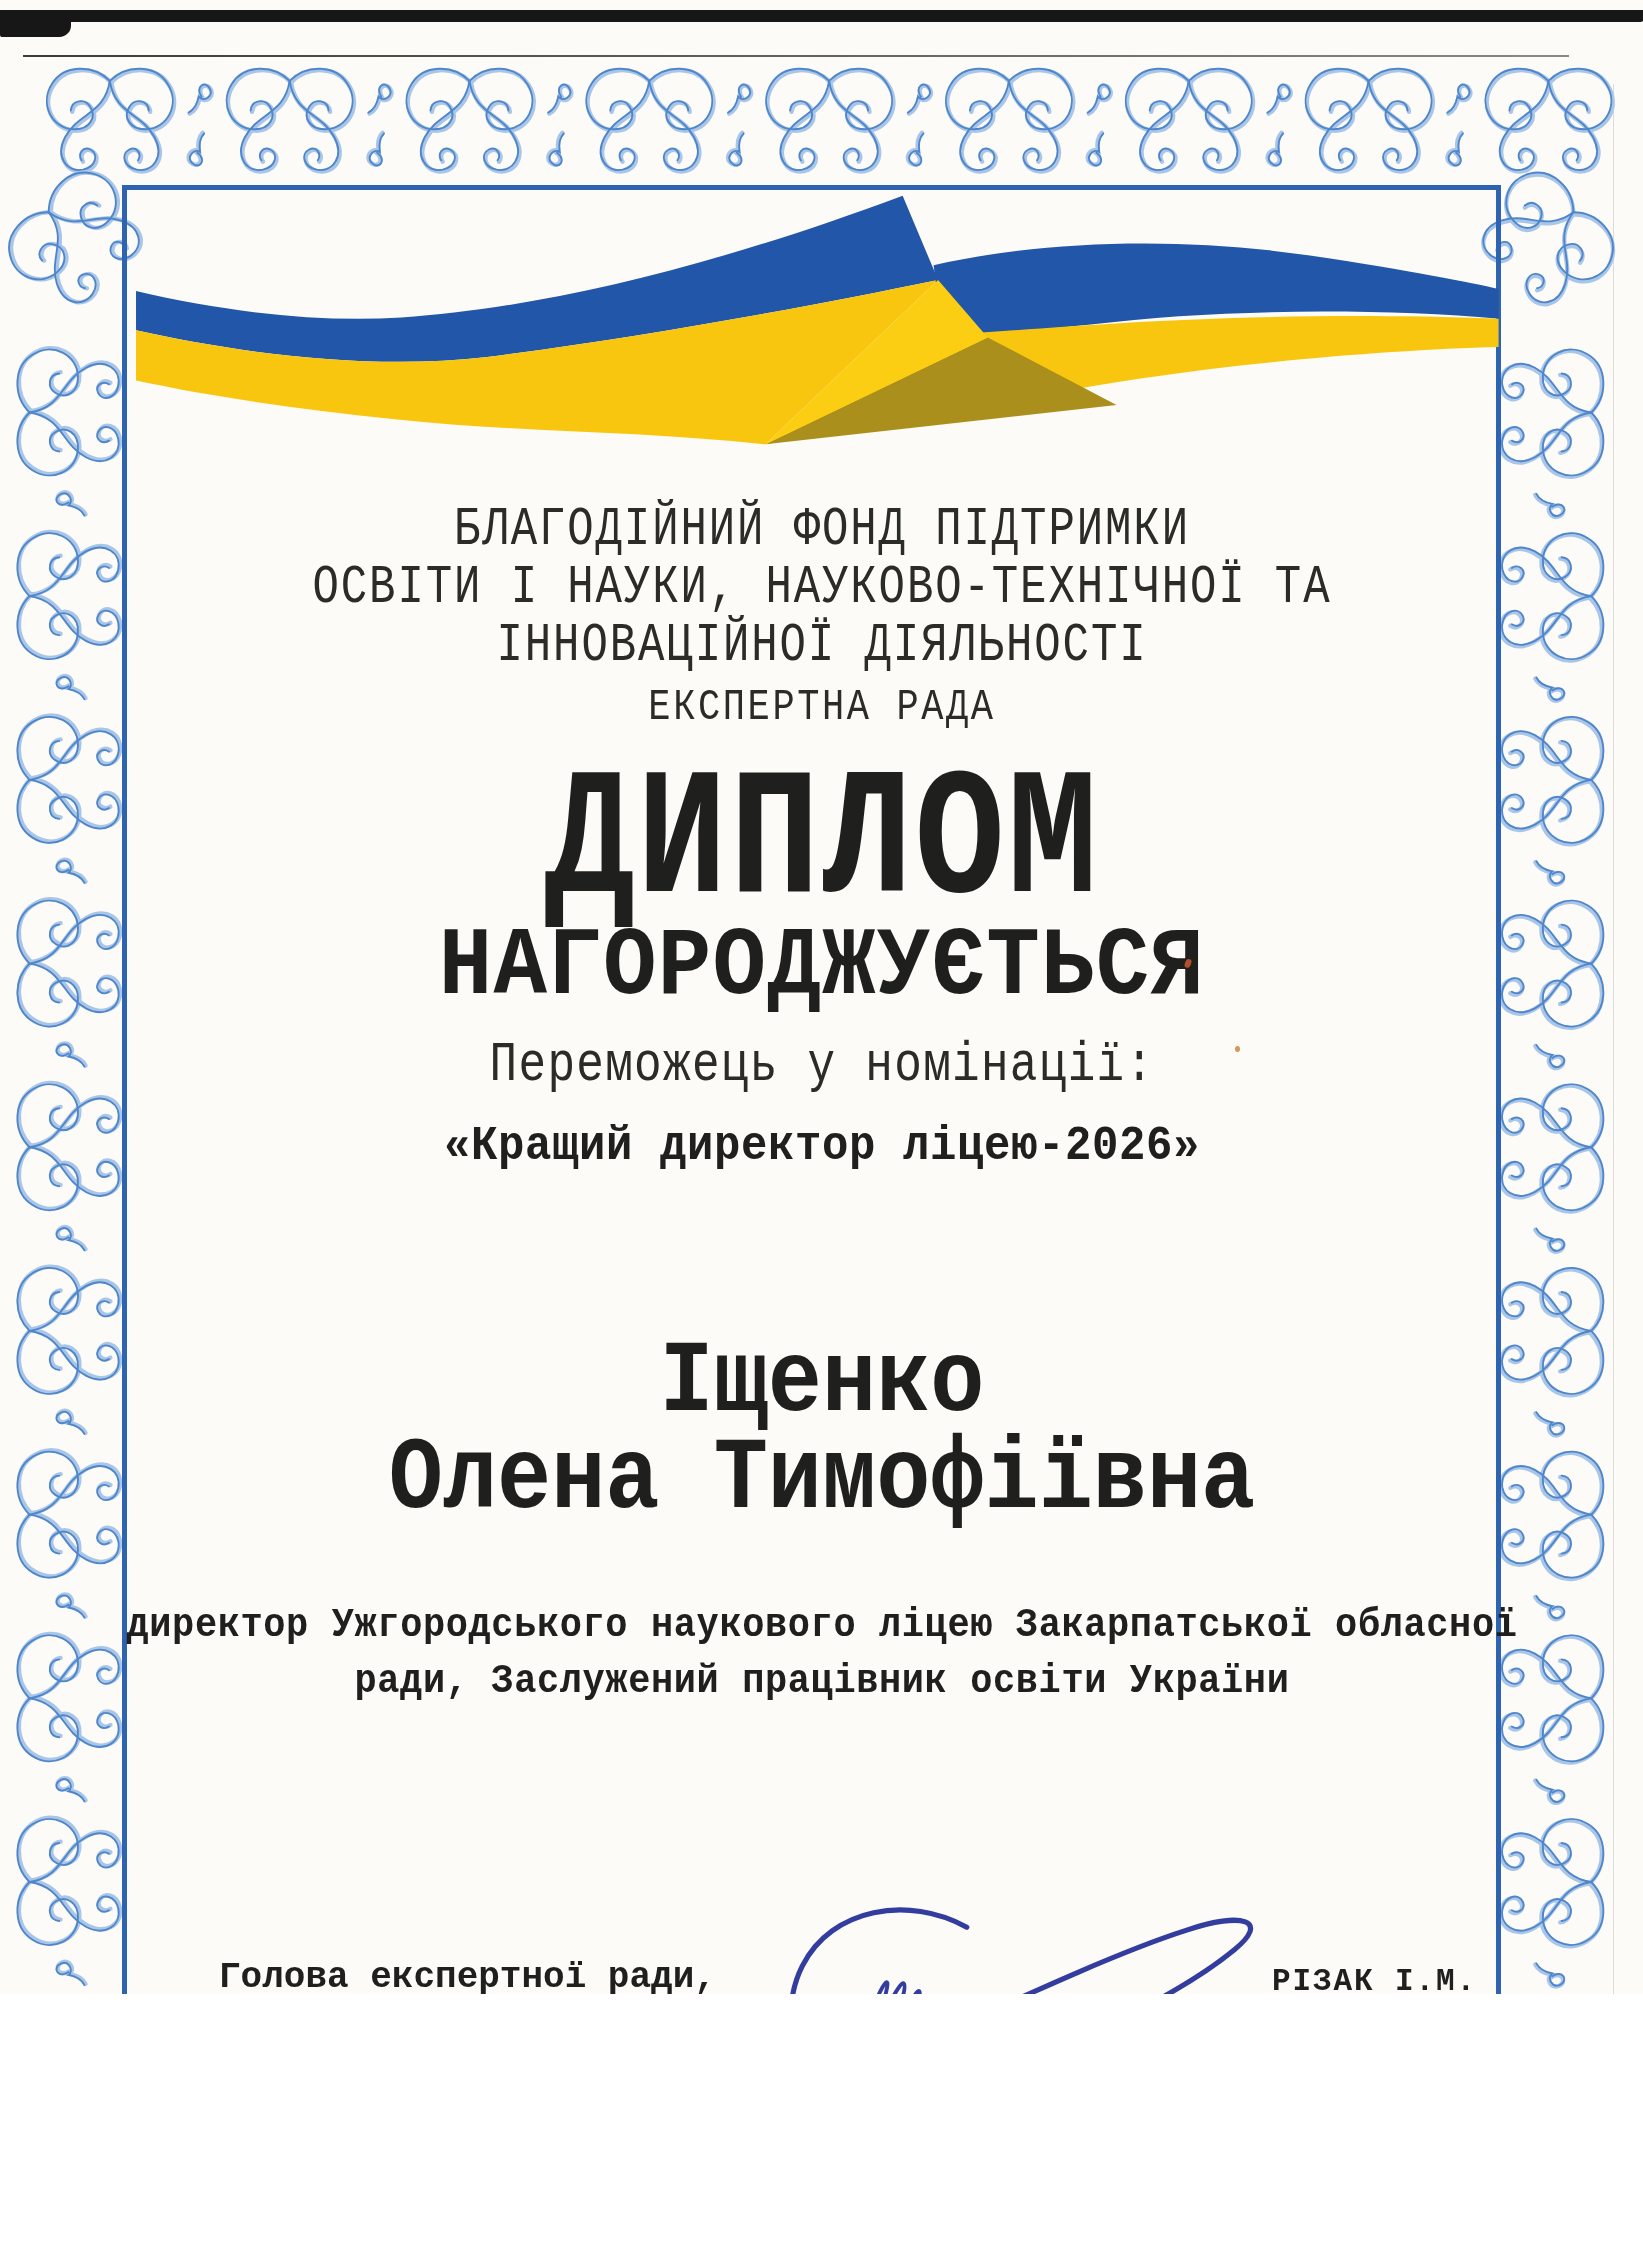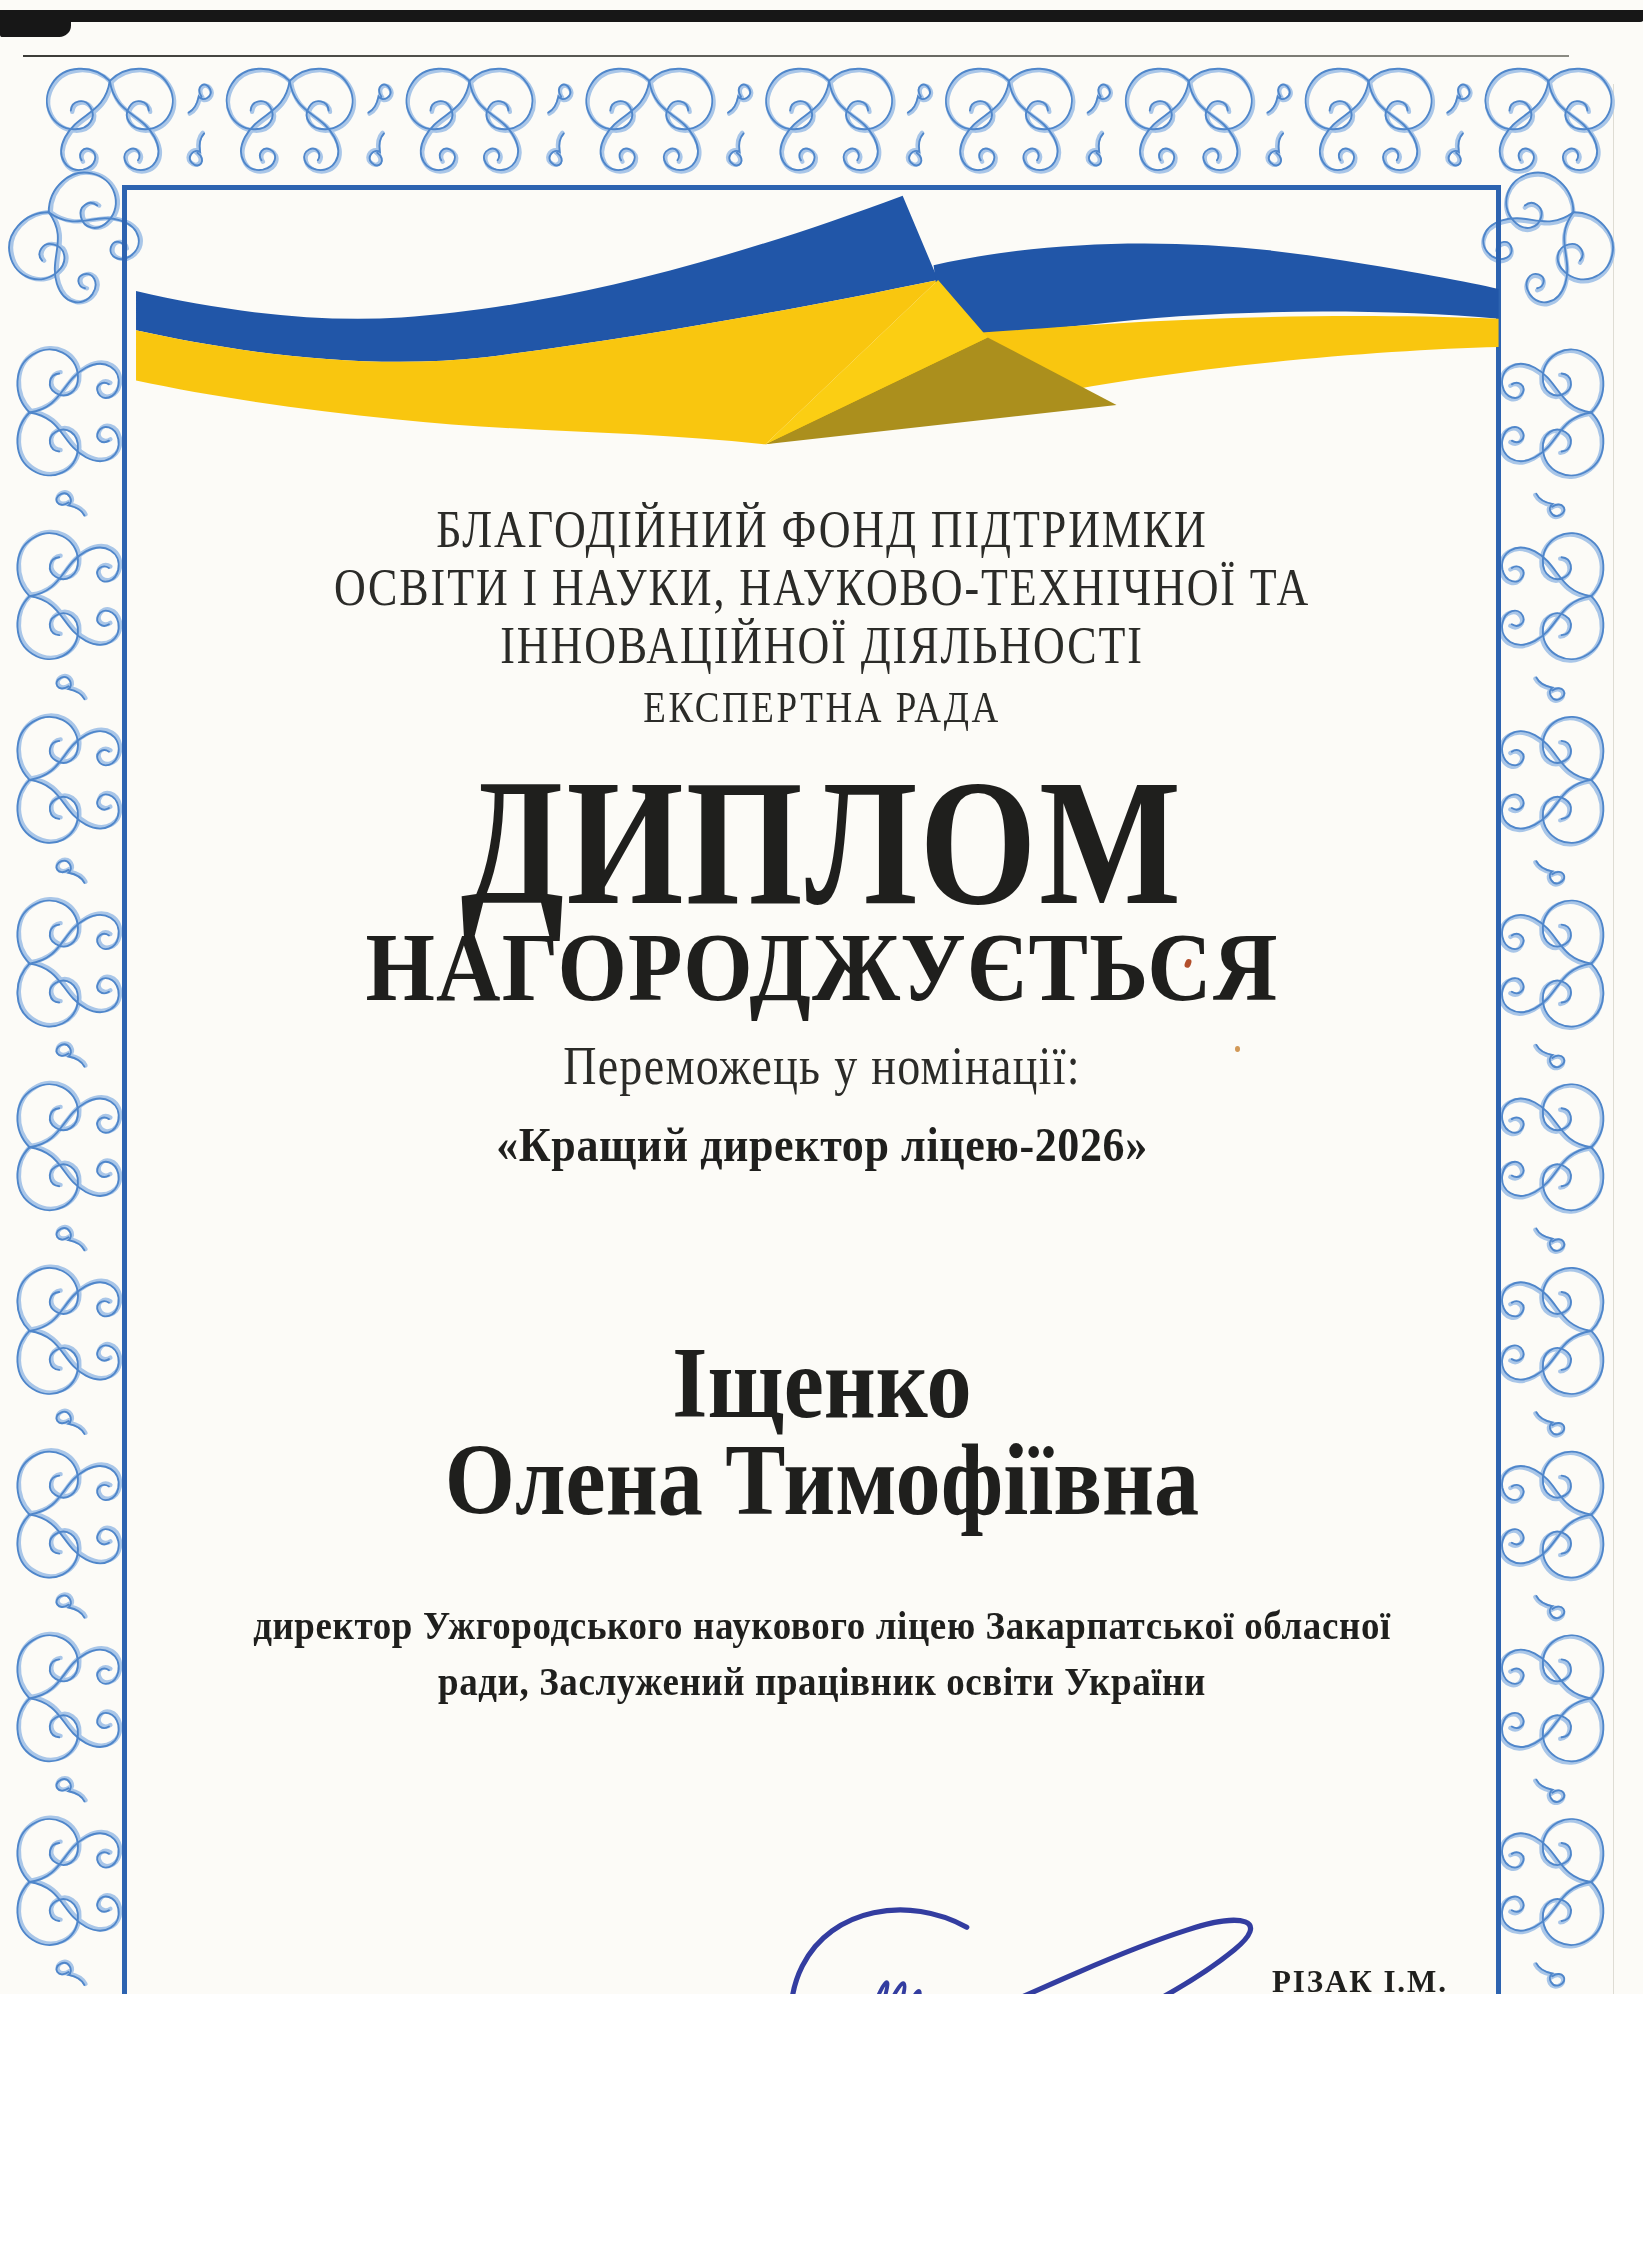--- a/index.html
+++ b/index.html
@@ -1,17 +1,17 @@
 <!DOCTYPE html>
 <html style="--orn-dark: #4f86ca; --orn-light: #a9c6e8; --frame: #2d63b0; --ribbon-blue: #2156a8; --ribbon-yellow: #f9c60f; --ribbon-fold: #fbce13; --ribbon-shadow: #ab8f1d; --sig: #333da0;font-size:10.3px"><head>
 <meta charset="utf-8">
 <style>
   html,body{margin:0;padding:0;background:#ffffff;}
   .page{position:relative;width:1644px;height:1994px;background:#fcfbf7;overflow:hidden;
-        font-family:Liberation Serif, serif;color:#1f1f1d;}
+        font-family:Liberation Mono, monospace;color:#1f1f1d;}
   
   .scan-bar{position:absolute;left:0;top:10.3px;width:1644px;height:11.6px;background:#171717;border-radius:0 0 3.9px 0;}
   .scan-corner{position:absolute;left:0;top:10.3px;width:71px;height:27px;background:#171717;border-radius:0 0 11.6px 2.6px;}
   .scan-line{position:absolute;left:23px;top:55px;width:1546px;height:1.9px;background:linear-gradient(90deg,#3c3c38,#6a6a64 60%,#8a8a82);}
   .scan-edge-right{position:absolute;left:1613px;top:84px;width:1.3px;height:2166px;background:#dedcd4;}
   
   .ornaments{position:absolute;left:0;top:0;width:1644px;height:2261px;}
   .orn-l{fill:none;stroke:var(--orn-light);stroke-width:6px;stroke-linecap:round;}
   .orn-d{fill:none;stroke:var(--orn-dark);stroke-width:2.6px;stroke-linecap:round;}
   .frame{position:absolute;left:122px;top:185px;width:1379px;height:2043px;box-sizing:border-box;
@@ -190,20 +190,21 @@
   <div class="t thin l-nomintro">Переможець у номінації:</div>
   <div class="t l-nomname">«Кращий директор ліцею-2026»</div>
 
   <div class="t l-lastname">Іщенко</div>
   <div class="t l-firstname">Олена Тимофіївна</div>
 
   <div class="t l-desc1">директор Ужгородського наукового ліцею Закарпатської обласної</div>
   <div class="t l-desc2">ради, Заслужений працівник освіти України</div>
 
   <div class="roles">
+    <div>Голова експертної ради,</div>
   </div>
 
   <svg class="signature" viewBox="0 0 960 350" aria-hidden="true">
     <path class="sig" d="M330,45 C240,-5 120,15 75,105 C35,185 65,280 160,305 C235,325 305,295 320,255"></path>
     <path class="sig sig-thin" d="M165,240 C185,150 215,105 205,145 C190,205 180,245 196,200 C215,145 240,110 232,148 C222,195 214,230 228,196 C244,152 262,128 256,156 C248,192 244,216 256,192 C268,162 280,152 278,170 L270,212"></path>
     <path class="sig" d="M280,215 C390,165 560,85 670,50 C760,20 800,35 745,80 C660,150 500,225 395,262 C355,276 330,278 322,268"></path>
     <path class="sig sig-thin" d="M395,262 C450,252 505,252 545,240"></path>
   </svg>
 
   <div class="l-signame">РІЗАК І.М.</div>

